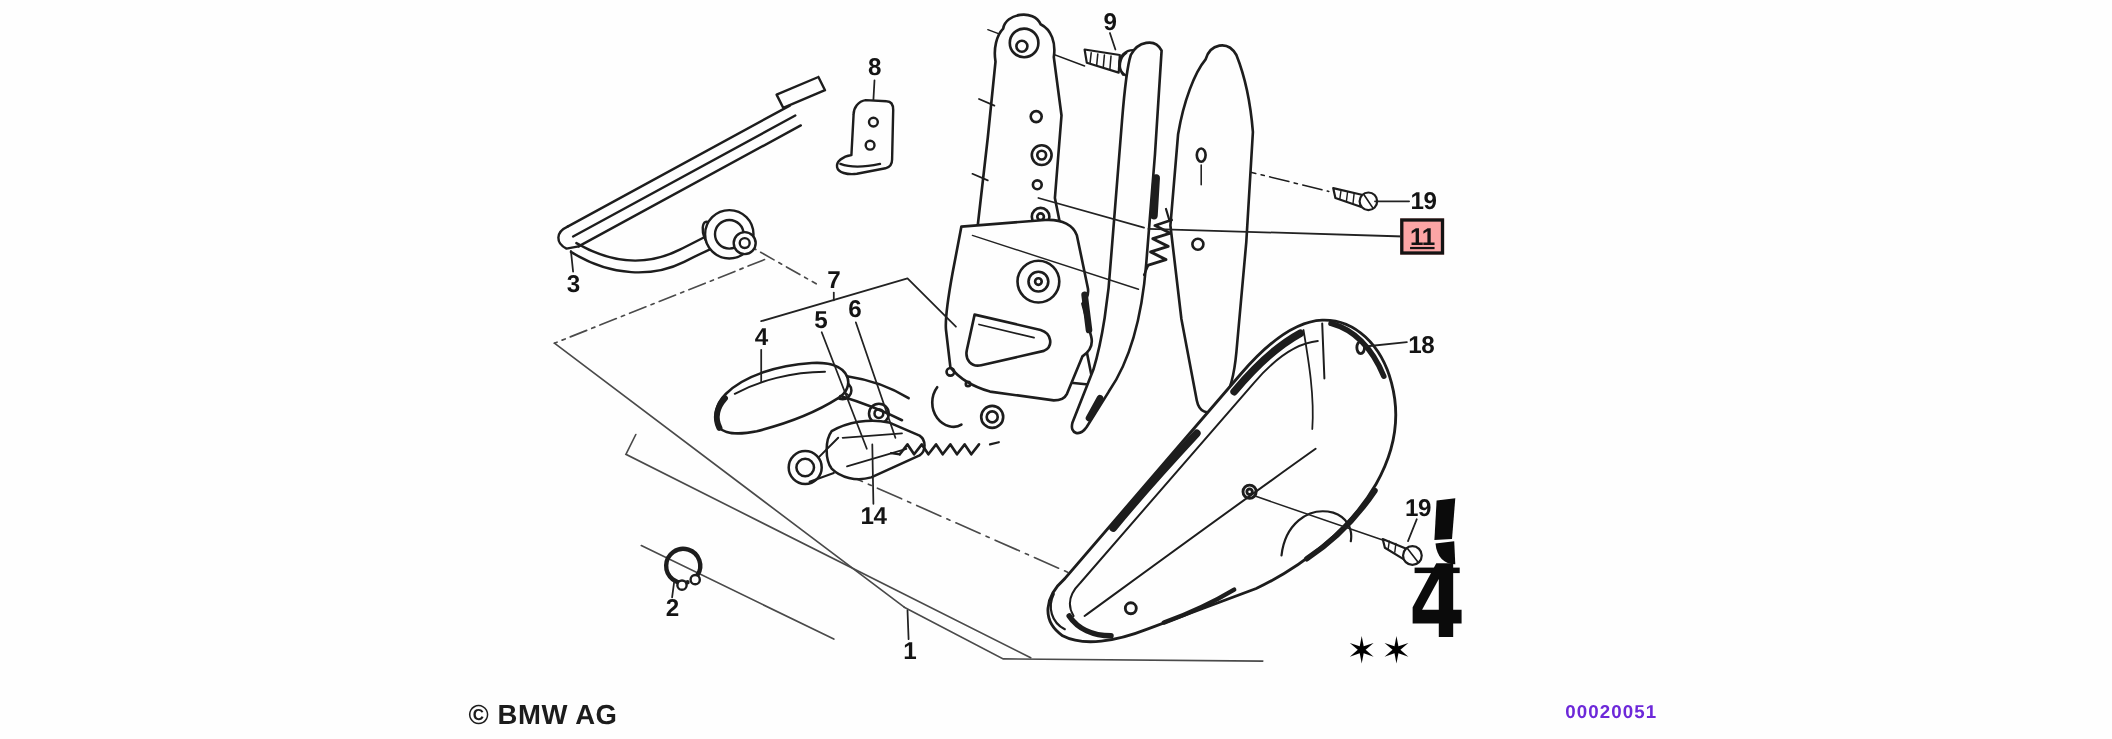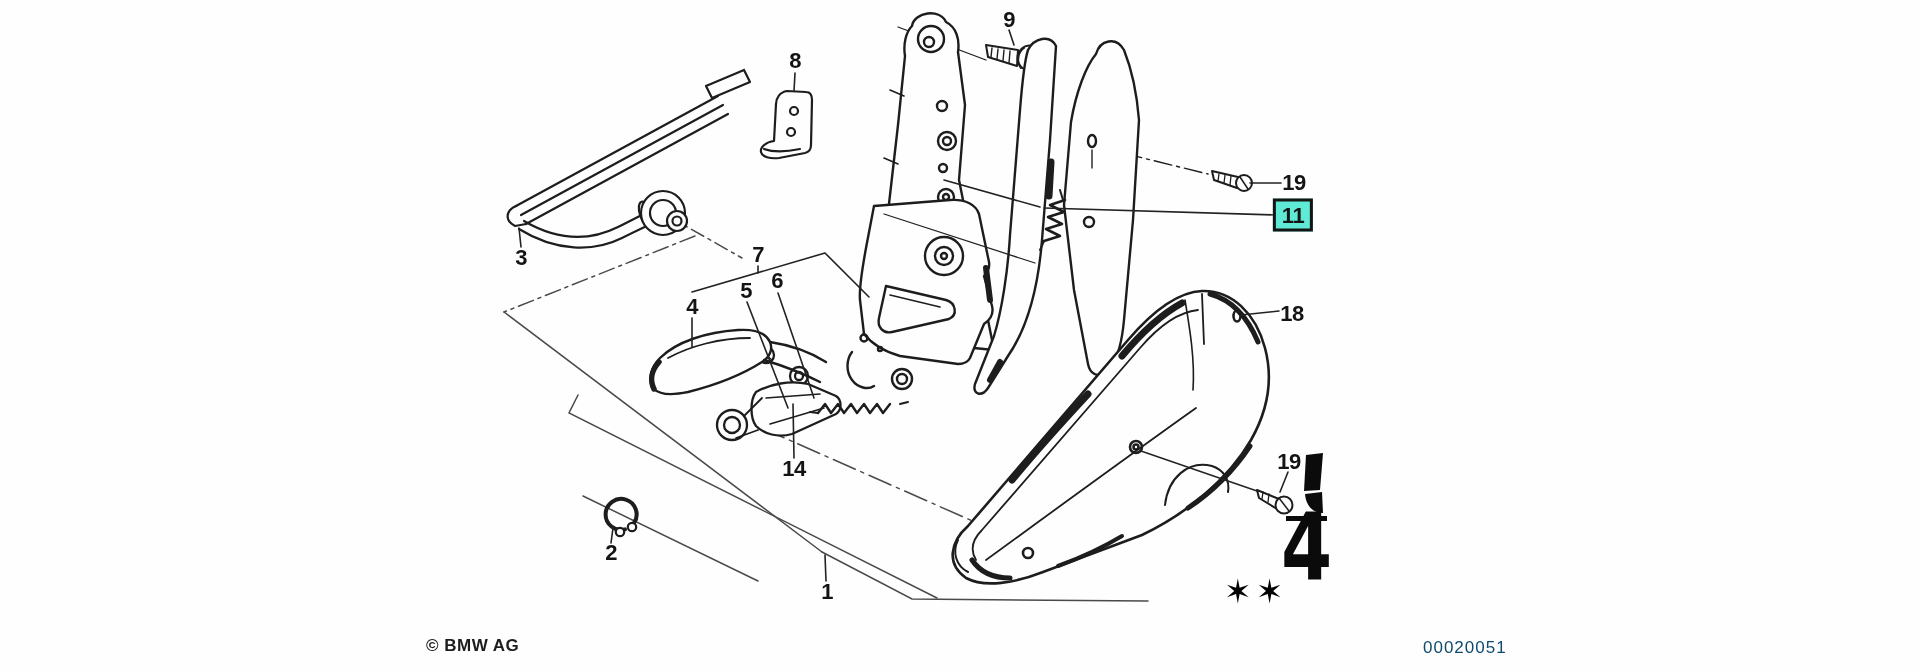--- a/index.html
+++ b/index.html
@@ -7,29 +7,30 @@
     position:relative;width:1920px;height:672px;background:#fefefe;
     font-family:"Liberation Sans",sans-serif;overflow:hidden;
   }
   .stage svg{position:absolute;left:0;top:0;}
   .plabel{
     position:absolute;transform:translate(-50%,-50%);
     font-weight:bold;font-size:22px;color:#141414;line-height:1;
     letter-spacing:-0.5px;white-space:nowrap;
   }
   .plabel.boxed{
-    border:3px solid #141414;background:#5eead4;padding:3px 6px 2px 6px;
+    border:3px solid #141414;background:#fca5a5;padding:3px 6px 2px 6px;text-decoration:underline;
   }
   .copyright{
-    position:absolute;left:426px;top:636px;font-size:17px;font-weight:bold;
+    position:absolute;left:426px;top:636px;font-size:25px;font-weight:bold;
     color:#1c1c1c;letter-spacing:0.5px;
   }
   .drawing-number{
-    position:absolute;left:1423px;top:638px;font-size:17px;color:#0c4a6e;
+    position:absolute;left:1423px;top:638px;font-size:17px;color:#6d28d9;
     letter-spacing:1px;
+    font-weight:bold;
   }
   .big-four{
     position:absolute;left:1281px;top:509px;font-size:92px;font-weight:800;
     color:#0b0b0b;font-family:"DejaVu Sans",sans-serif;line-height:0.85;
     transform:scaleX(0.8);transform-origin:left top;
   }
   .stars{
     position:absolute;left:1224px;top:575px;font-size:33px;color:#000;
     letter-spacing:4px;line-height:1;
   }

